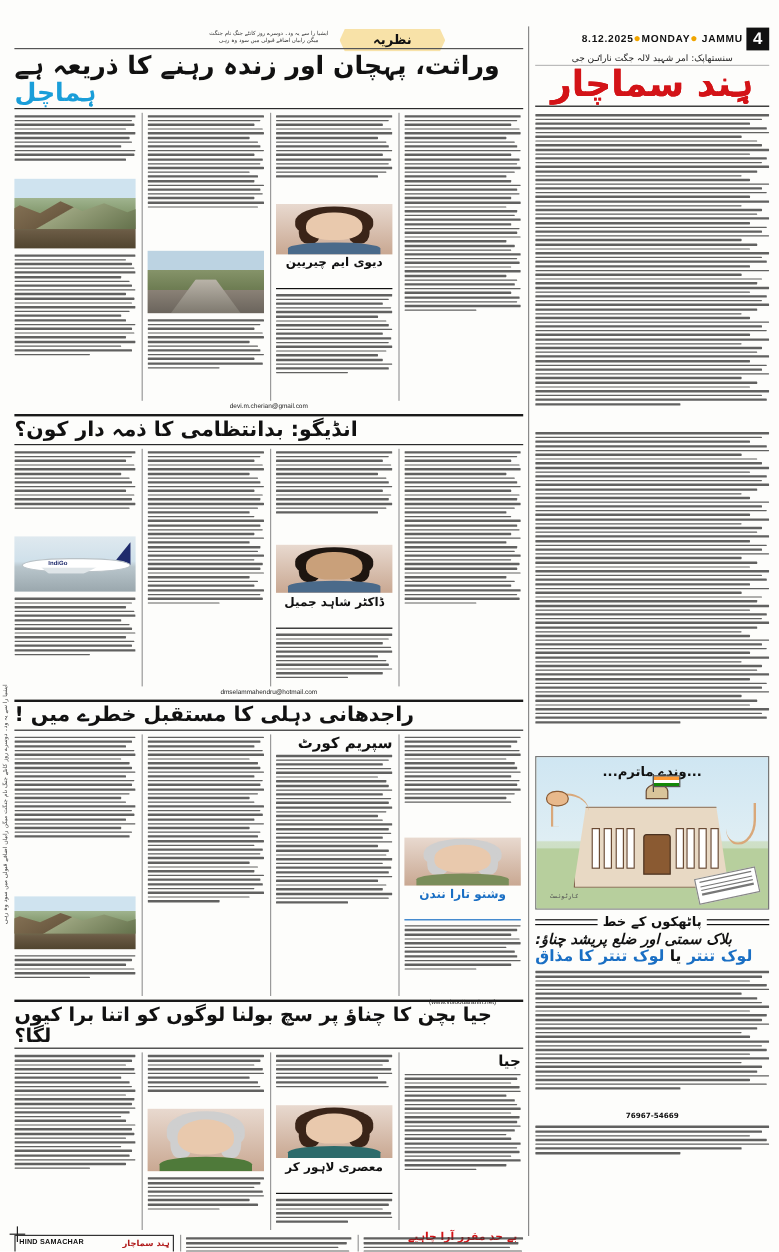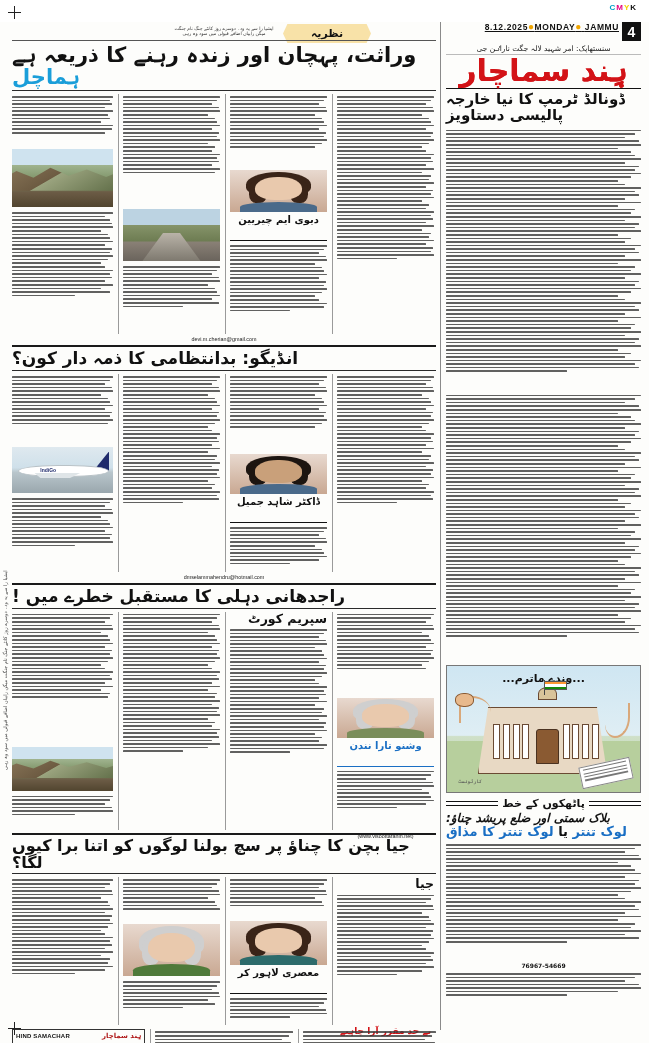--- a/index.html
+++ b/index.html
@@ -254,26 +254,20 @@
   .imprint hr{border:none;border-top:.5px solid #555;margin:1px 0;}
 
   
   .colsep{border-left:1px solid #9a9a9a;}
 </style>
 </head>
 <body>
 
 <div class="page">
 
-  <div class="regbar">
-    <div class="crossmark"></div>
-    <div class="cmyk">
-      <span>C</span><span>M</span><span>Y</span><span>K</span>
-    </div>
-  </div>
 
   <div class="sectionlabel">نظریہ</div>
 
   <div class="sidestrip">ایشیا را سے یہ ود۔ دوسرے روز کانٹے جنگ نام جنگت میگن رابیاں اضافے قبولی میں سود وہ رہی</div>
 
   <div class="left-zone">
 
     <div style="height:18px;border-bottom:1px solid #555;display:flex;flex-direction:column;
                 justify-content:center;align-items:center;direction:rtl;">
       <div class="urdu" style="font-size:4.6px;color:#333;">ایشیا را سے یہ ود۔ دوسرے روز کانٹے جنگ نام جنگت</div>
@@ -1016,32 +1010,31 @@
             <div class="ln s3"></div>
             <div class="ln s4"></div>
 
         </div>
       </div>
     </div>
   </div>
 
   <div class="right-zone">
 
-    <div style="display:flex;align-items:flex-start;justify-content:flex-end;height:20px;text-decoration:underline;">
+    <div style="display:flex;align-items:center;justify-content:flex-end;height:20px;">
       <div class="dateline">
         <span>8.12.2025</span><span class="dot">●</span><span>MONDAY</span><span class="dot">●</span> <span>JAMMU</span>
       </div>
       <div class="pagenum">4</div>
     </div>
 
     <div class="mast-tag">سنستھاپک: امر شہید لالہ جگت ناراٸن جی</div>
     <div class="mast-title">ہِند سماچار</div>
     <div class="mast-rule"></div>
 
-    <div class="hl hl-4" style="margin-top:3px;">ڈونالڈ ٹرمپ کا نیا خارجہ پالیسی دستاویز</div>
 
     <div class="bodytext" style="height:262px;margin-top:4px;">
       <div class="ln s1"></div>
         <div class="ln s2"></div>
         <div class="ln s3"></div>
         <div class="ln s4"></div>
       <div class="ln s1"></div>
         <div class="ln s5"></div>
         <div class="ln s6"></div>
         <div class="ln s2"></div>

